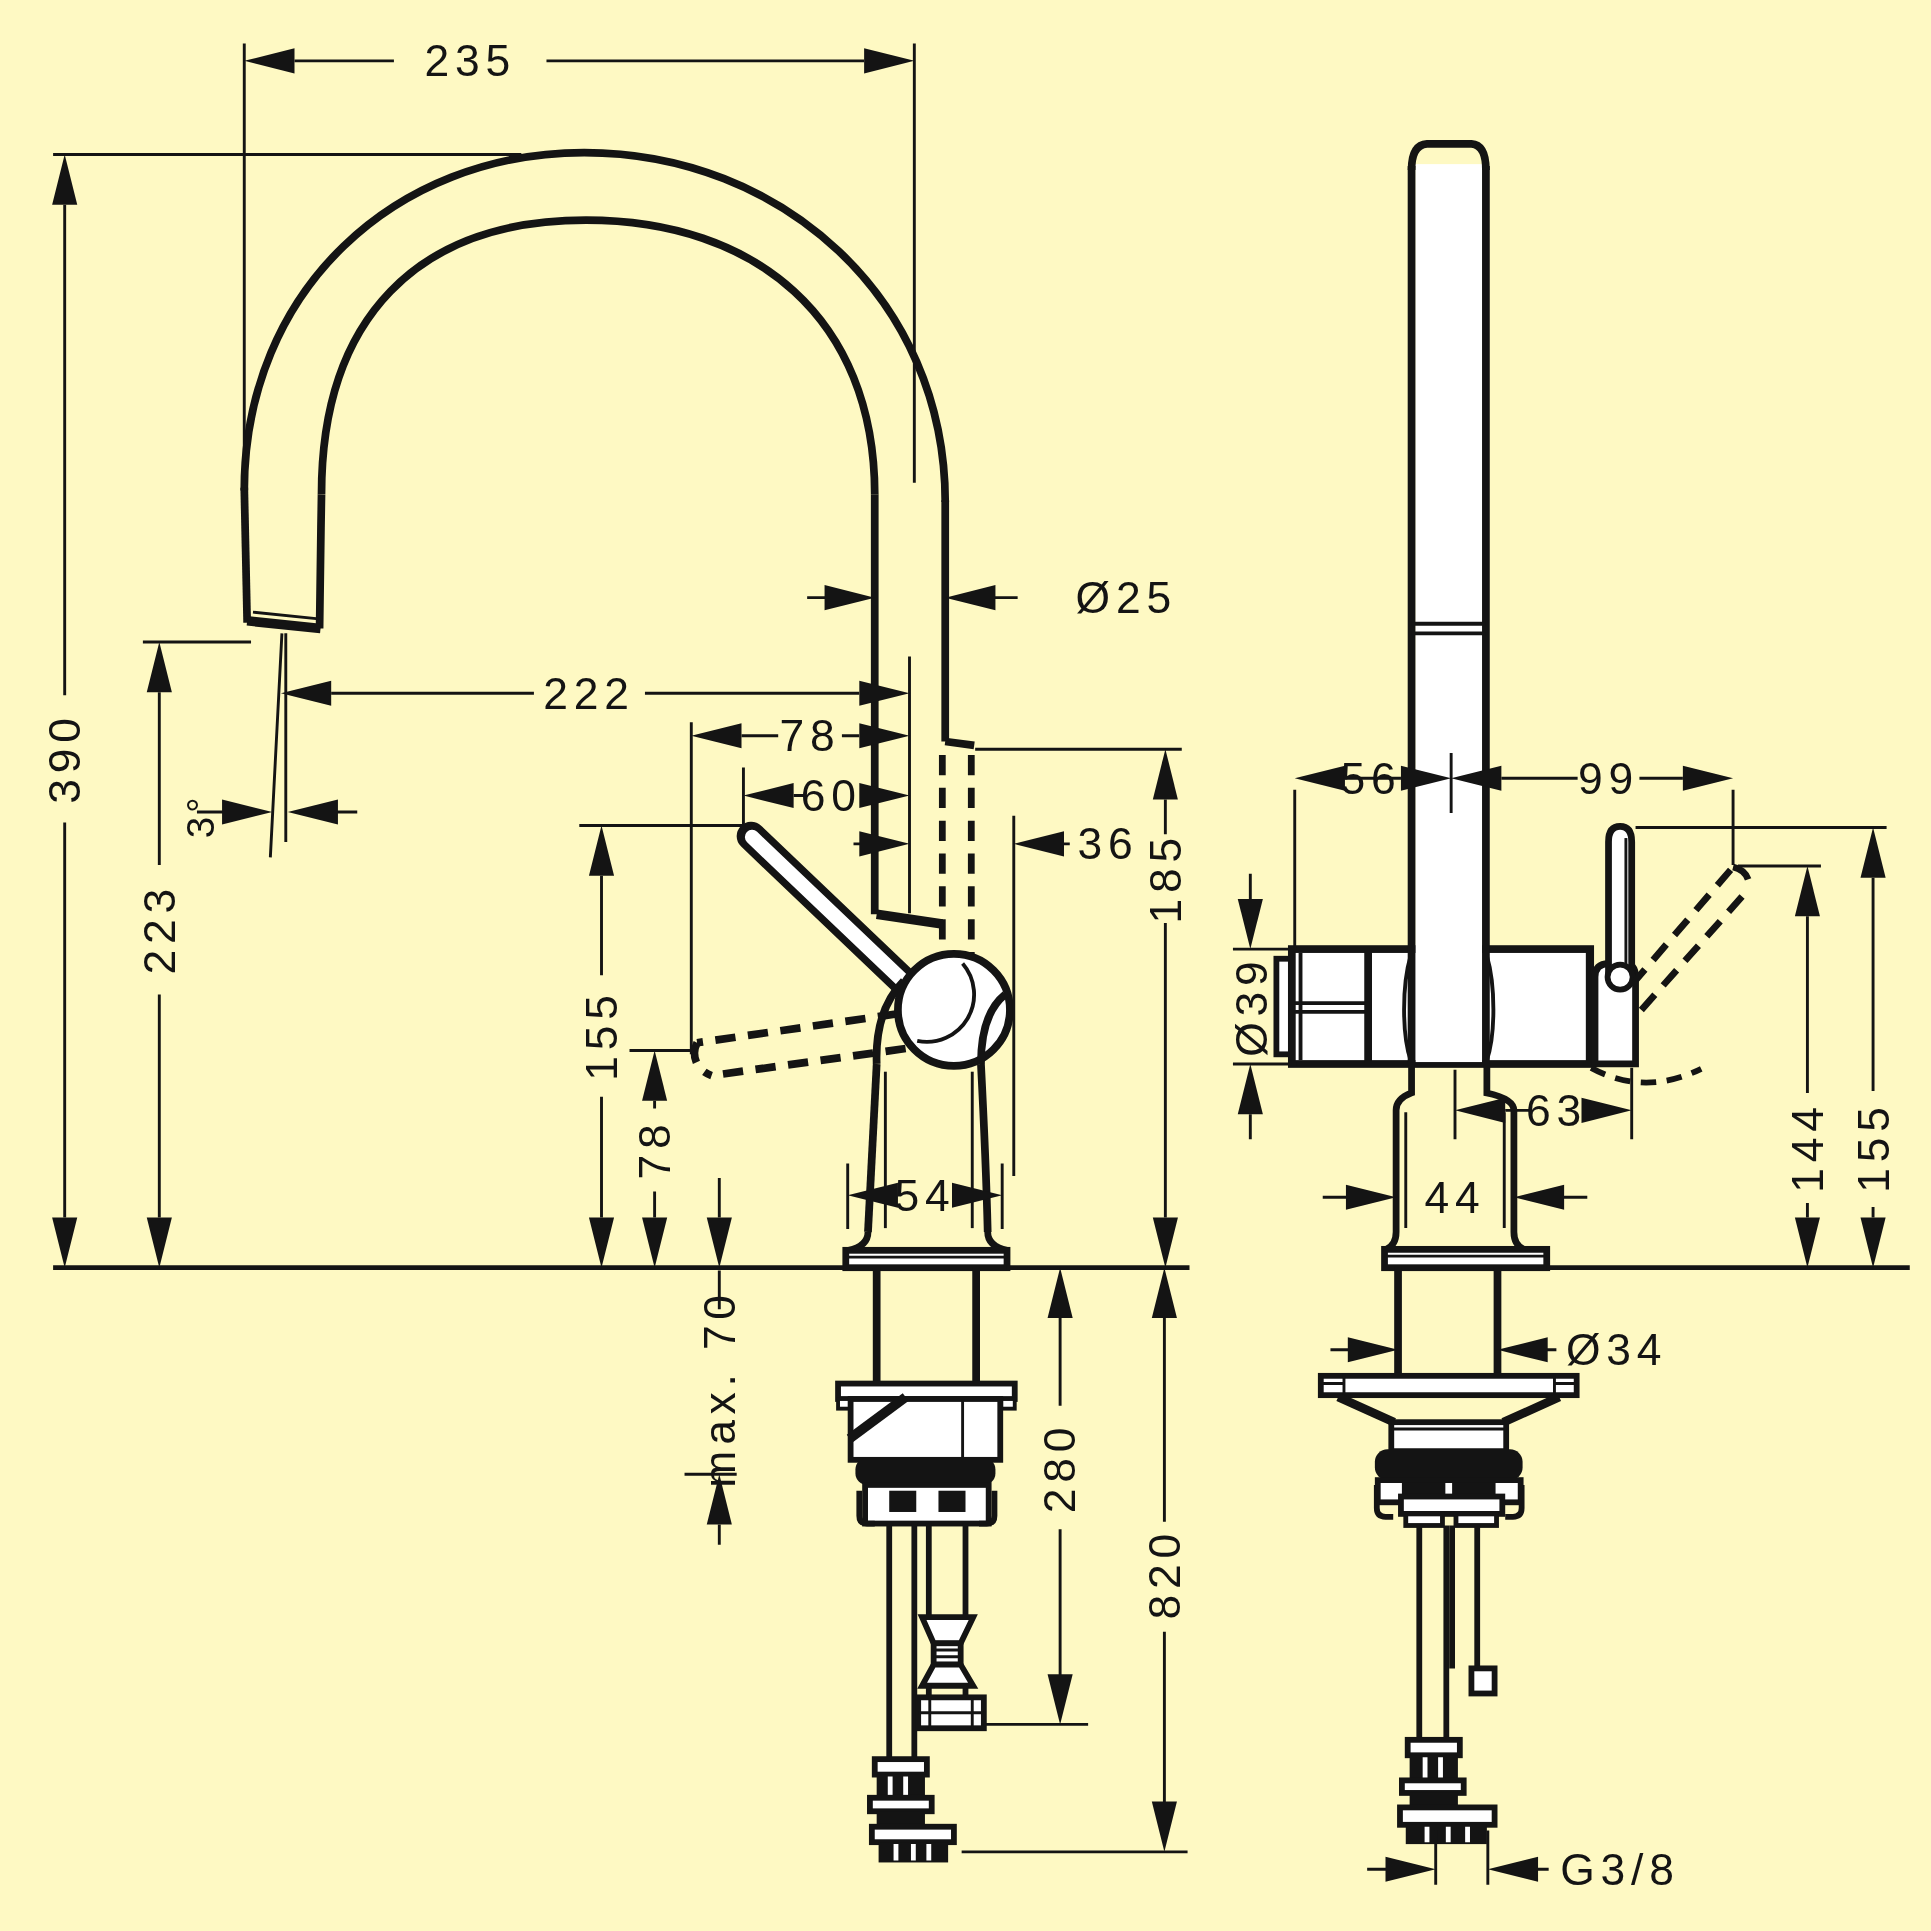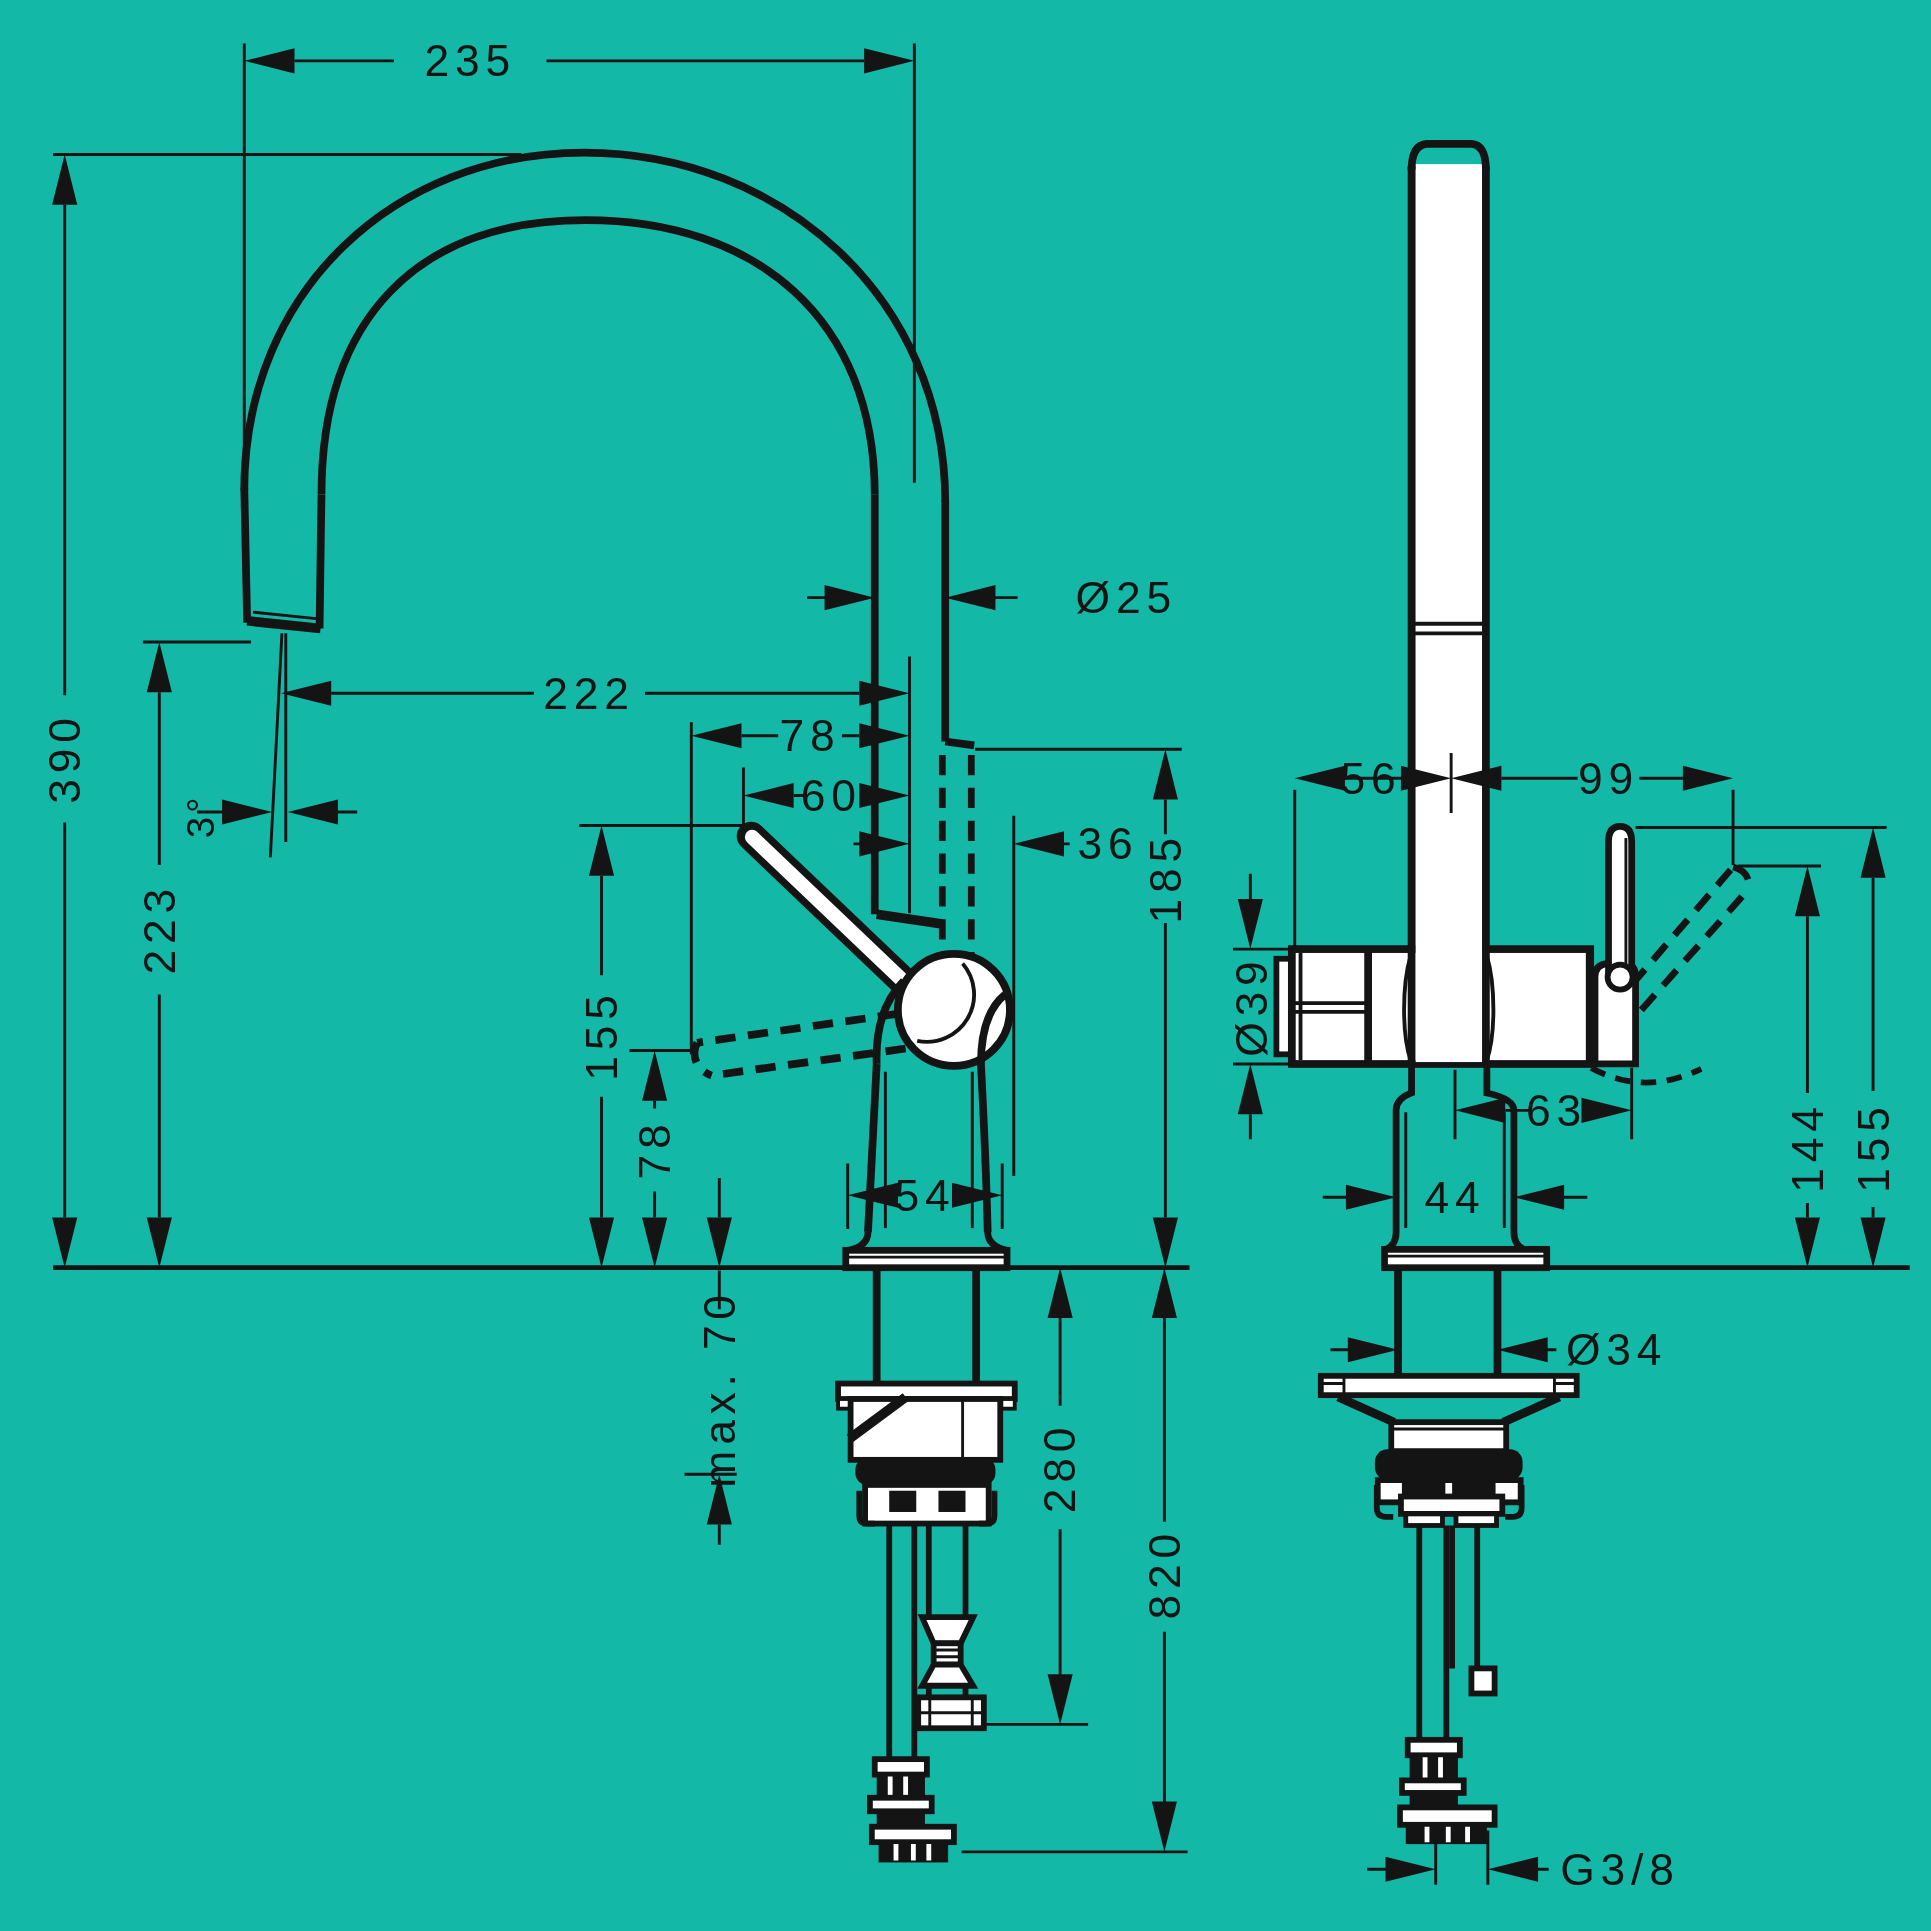--- a/index.html
+++ b/index.html
@@ -1,16 +1,16 @@
 <!DOCTYPE html>
 <html><head>
 <meta charset="utf-8">
 <style>
   html,body{margin:0;padding:0;background:#ffffff;}
-  .stage{width:1931px;height:1931px;background:#14b8a6;position:relative;}
+  .stage{width:1931px;height:1931px;background:#fef9c3;position:relative;}
   svg{display:block;}
   .ln{stroke:#141414;fill:none;}
   .w8{stroke-width:8;}
   .w10{stroke-width:10;}
   .w7{stroke-width:7;}
   .w6{stroke-width:6;}
   .w5{stroke-width:5;}
   .w4{stroke-width:4;}
   .w3{stroke-width:3;}
   .dash{stroke-dasharray:21 13;}

